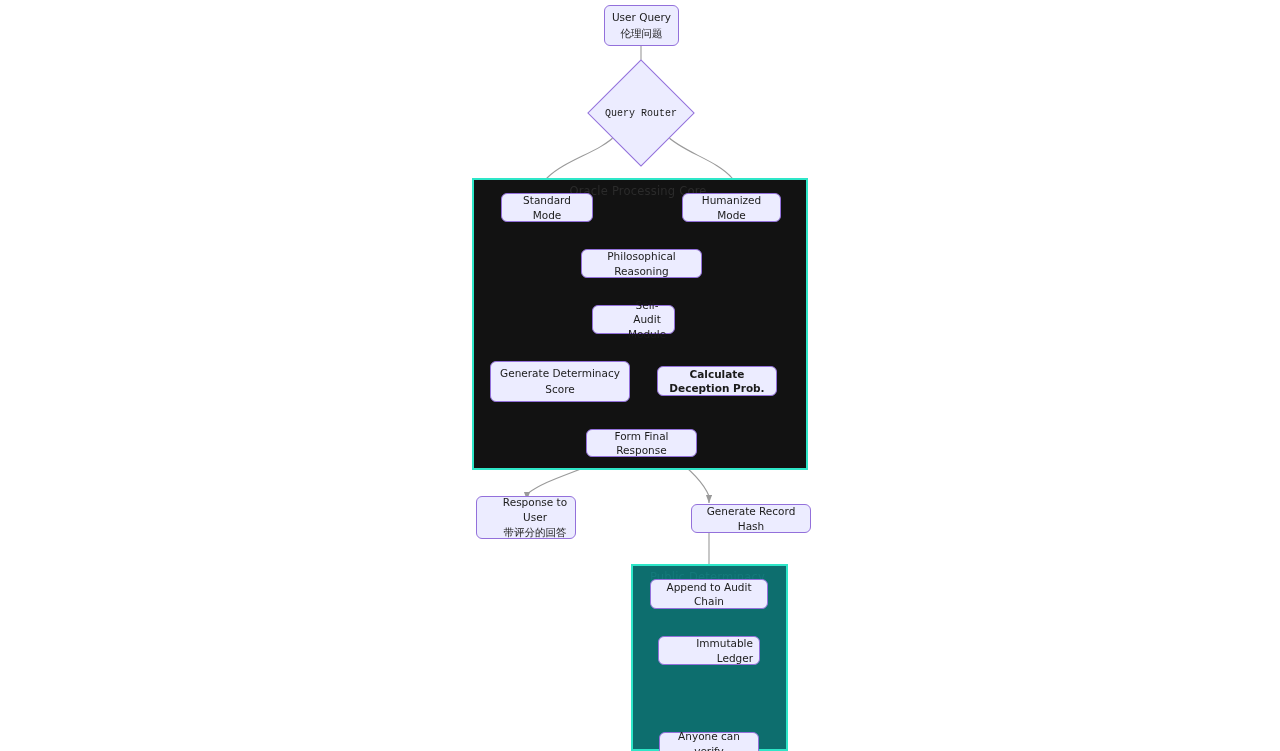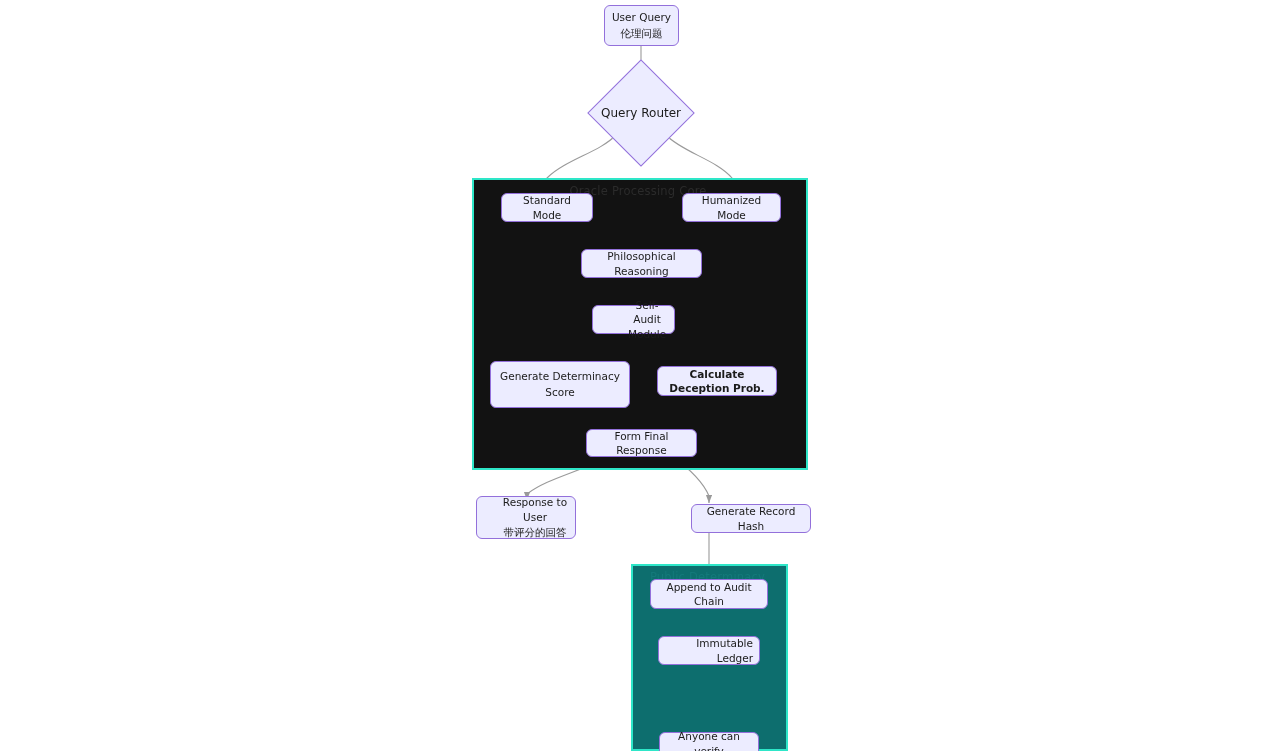--- a/index.html
+++ b/index.html
@@ -53,22 +53,23 @@
   .diamond-wrap{position:absolute;display:flex;align-items:center;justify-content:center;}
   .diamond-shape{
     position:absolute;left:0;top:0;width:100%;height:100%;
     background:#ececff;
     border:1px solid #9370db;
     transform:rotate(45deg);
     box-sizing:border-box;
   }
   .diamond-label{
     position:relative;z-index:2;
-    font-size:12px;color:#1b1b1b;text-align:center;
+    font-size:10px;color:#1b1b1b;text-align:center;
     white-space:nowrap;
+    font-family:Liberation Mono, monospace;
   }
 </style>
 </head>
 <body>
 
 <div id="canvas">
 
   <svg class="wires" viewBox="0 0 1280 751">
     <defs>
       <marker id="arrow" markerWidth="9" markerHeight="9" refX="7.2" refY="3" orient="auto" markerUnits="strokeWidth">
@@ -127,21 +128,21 @@
   </div>
 
   <div class="node" style="left:501px;top:193px;width:92px;height:29px;">Standard Mode</div>
 
   <div class="node" style="left:682px;top:193px;width:99px;height:29px;">Humanized Mode</div>
 
   <div class="node" style="left:581px;top:249px;width:121px;height:29px;">Philosophical Reasoning</div>
 
   <div class="node" style="left:592px;top:305px;width:83px;height:29px;padding-left:33px;">Self-Audit Module</div>
 
-  <div class="node two-line" style="left:490px;top:361px;width:140px;height:47px;">Generate Determinacy
+  <div class="node two-line" style="left:490px;top:361px;width:140px;height:41px;">Generate Determinacy
 Score</div>
 
   <div class="node" style="left:657px;top:366px;width:120px;height:30px;font-weight:bold;">Calculate Deception Prob.</div>
 
   <div class="node" style="left:586px;top:429px;width:111px;height:28px;">Form Final Response</div>
 
   <div class="node two-line" style="left:476px;top:496px;width:100px;height:43px;padding-left:24px;">Response to User
 带评分的回答</div>
 
   <div class="node" style="left:649px;top:504px;width:120px;height:29px;margin-left:42px;">Generate Record Hash</div>

